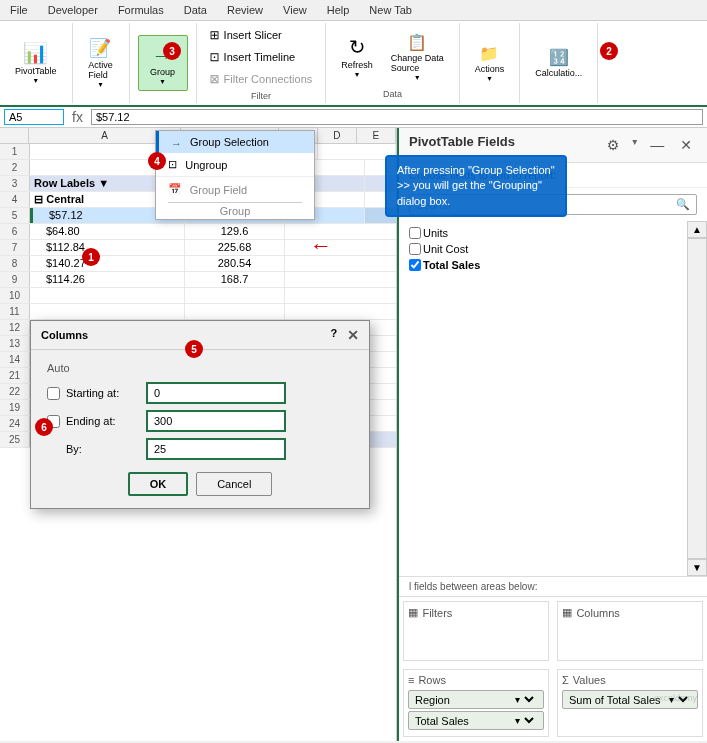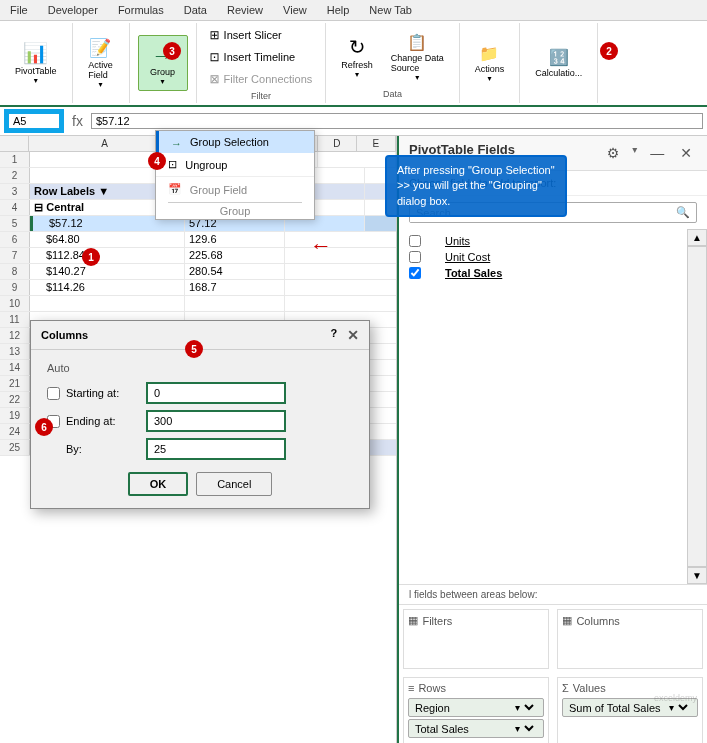--- a/index.html
+++ b/index.html
@@ -16,50 +16,50 @@
     .ribbon-btn-large .icon { font-size: 20px; }
     .ribbon-btn-large .label { font-size: 9px; margin-top: 1px; }
     .ribbon-btn-small { display: flex; align-items: center; gap: 4px; padding: 2px 4px; cursor: pointer; border: 1px solid transparent; border-radius: 2px; font-size: 10px; }
     .small-icon { font-size: 12px; }
     .ribbon-small-group { display: flex; flex-direction: column; gap: 2px; }
 
     .group-btn-highlight { background: #c6efce; border: 1px solid #70ad47 !important; }
 
     
     .formula-bar { display: flex; align-items: center; background: #fff; border-bottom: 1px solid #ccc; padding: 2px 4px; gap: 4px; }
-    .name-box { width: 60px; border: 5px solid #0ea5e9; padding: 1px 4px; font-size: 11px; }
+    .name-box { width: 60px; border: 1px solid #0ea5e9; padding: 1px 4px; font-size: 11px; }
     .formula-bar-sep { font-size: 14px; color: #666; margin: 0 4px; }
     .formula-input { flex: 1; border: 1px solid #999; padding: 1px 4px; font-size: 11px; }
 
     
     .main-area { display: flex; height: calc(743px - 130px); }
 
     
     .spreadsheet { flex: 1; overflow: hidden; background: #fff; border-right: 1px solid #ccc; }
     .col-headers { display: flex; background: #f2f2f2; border-bottom: 1px solid #ccc; }
     .col-header { border-right: 1px solid #ccc; text-align: center; padding: 2px 0; font-size: 10px; color: #333; }
     .row { display: flex; border-bottom: 1px solid #e8e8e8; }
     .row-header { width: 30px; background: #f2f2f2; border-right: 1px solid #ccc; text-align: center; padding: 2px 0; font-size: 10px; color: #555; flex-shrink: 0; }
     .cell { border-right: 1px solid #e8e8e8; padding: 1px 4px; overflow: hidden; white-space: nowrap; font-size: 11px; }
     .cell-bold { font-weight: bold; }
     .cell-indent { padding-left: 16px; }
-    .cell-right { text-align: left; }
+    .cell-right { text-align: center; }
 
     
     .pivot-panel { width: 310px; background: #fff; border-left: 2px solid #217346; display: flex; flex-direction: column; }
     .pivot-header { background: #f8f8f8; padding: 6px 10px; display: flex; justify-content: space-between; align-items: flex-start; border-bottom: 1px solid #ddd; }
     .pivot-title { font-size: 13px; font-weight: bold; color: #333; }
     .pivot-controls { display: flex; gap: 6px; }
     .pivot-control-btn { cursor: pointer; font-size: 14px; color: #555; padding: 2px 4px; border: 1px solid transparent; border-radius: 2px; }
     .pivot-subtitle { padding: 6px 10px; font-size: 11px; color: #333; border-bottom: 1px solid #eee; }
     .pivot-search { display: flex; align-items: center; margin: 6px 10px; border: 1px solid #aaa; border-radius: 2px; }
     .pivot-search input { border: none; outline: none; flex: 1; padding: 3px 6px; font-size: 11px; }
     .pivot-search-icon { padding: 3px 6px; color: #666; }
     .pivot-fields { flex: 1; overflow-y: auto; padding: 4px 10px; }
-    .pivot-field { display: flex; align-items: flex-start; gap: 24px; padding: 2px 0; text-decoration: underline; }
+    .pivot-field { display: flex; align-items: flex-start; gap: 2px; padding: 2px 0; }
     .pivot-field input { width: 12px; height: 12px; }
     .pivot-field-name { font-size: 11px; }
     .pivot-field-bold { font-weight: bold; }
     .pivot-scrollbar { display: flex; flex-direction: column; }
     .pivot-scroll-btn { font-size: 10px; background: #f0f0f0; border: 1px solid #ccc; cursor: pointer; padding: 2px 4px; text-align: center; }
 
     .pivot-areas { display: grid; grid-template-columns: 1fr 1fr; border-top: 1px solid #ddd; }
     .pivot-area { border: 1px solid #ddd; margin: 4px; padding: 4px; min-height: 60px; }
     .pivot-area-title { font-size: 10px; color: #555; margin-bottom: 4px; display: flex; align-items: center; gap: 4px; }
     .pivot-area-item { background: #e8f0e8; border: 1px solid #aaa; border-radius: 2px; padding: 2px 6px; display: flex; align-items: center; justify-content: space-between; font-size: 10px; margin-bottom: 2px; }

